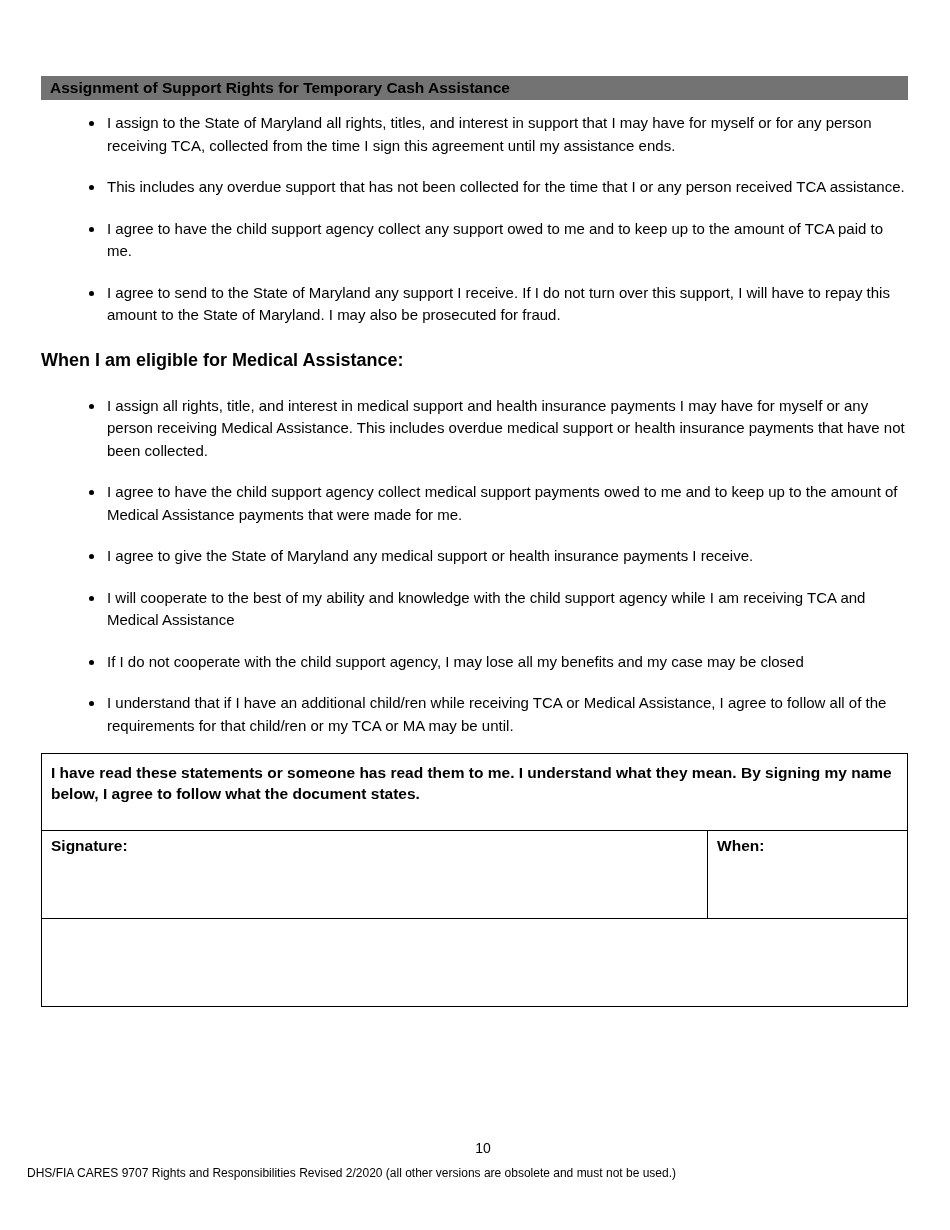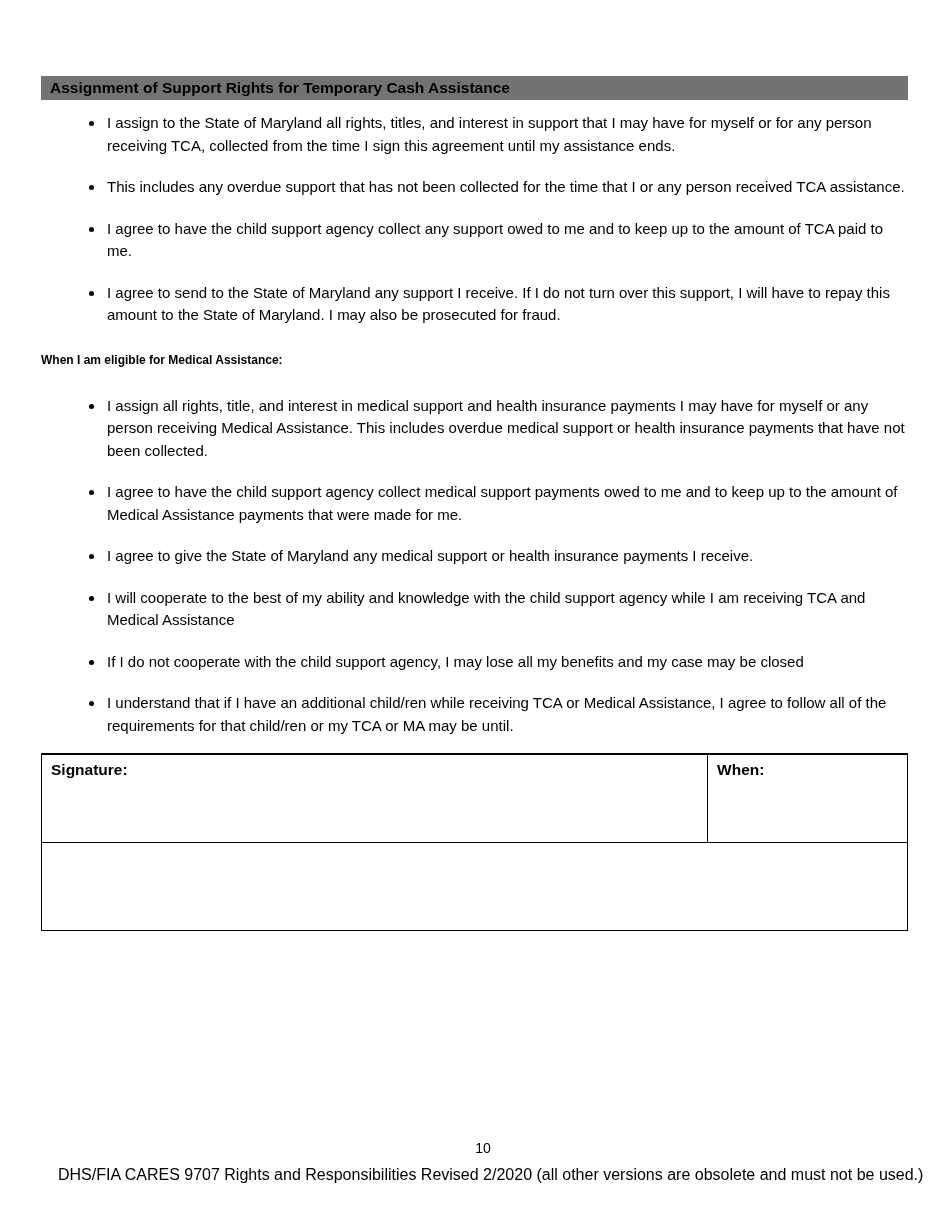--- a/index.html
+++ b/index.html
@@ -32,21 +32,21 @@
     font-size: 15px;
     line-height: 22.5px;
   }
   ul.bullets li {
     margin-bottom: 19px;
     padding-left: 2px;
   }
   ul.bullets li:last-child { margin-bottom: 0; }
   .subheading {
     font-weight: bold;
-    font-size: 12px;
+    font-size: 18px;
     line-height: 22px;
     margin: 22px 0 24px 0;
   }
   .agreement-box {
     border: 1px solid #000000;
     margin-top: 16px;
   }
   .statement {
     font-weight: bold;
     font-size: 15.5px;
@@ -74,22 +74,22 @@
     position: absolute;
     top: 1140px;
     left: 8px;
     width: 100%;
     text-align: center;
     font-size: 14px;
   }
   .footer-note {
     position: absolute;
     top: 1166px;
-    left: 58px;
-    font-size: 16px;
+    left: 27px;
+    font-size: 12px;
   }
 </style>
 </head>
 <body>
 
 <div class="content">
 
   <div class="section-bar">Assignment of Support Rights for Temporary Cash Assistance</div>
 
   <ul class="bullets">
@@ -104,20 +104,21 @@
   <ul class="bullets">
     <li>I assign all rights, title, and interest in medical support and health insurance payments I may have for myself or any person receiving Medical Assistance. This includes overdue medical support or health insurance payments that have not been collected.</li>
     <li>I agree to have the child support agency collect medical support payments owed to me and to keep up to the amount of Medical Assistance payments that were made for me.</li>
     <li>I agree to give the State of Maryland any medical support or health insurance payments I receive.</li>
     <li>I will cooperate to the best of my ability and knowledge with the child support agency while I am receiving TCA and Medical Assistance</li>
     <li>If I do not cooperate with the child support agency, I may lose all my benefits and my case may be closed</li>
     <li>I understand that if I have an additional child/ren while receiving TCA or Medical Assistance, I agree to follow all of the requirements for that child/ren or my TCA or MA may be until.</li>
   </ul>
 
   <div class="agreement-box">
+    <div class="statement">I have read these statements or someone has read them to me. I understand what they mean. By signing my name below, I agree to follow what the document states.</div>
 
     <div class="form-row">
       <div class="cell cell-left">
         <span class="cell-label">Signature:</span>
       </div>
       <div class="cell cell-right">
         <span class="cell-label">When:</span>
       </div>
     </div>
 

